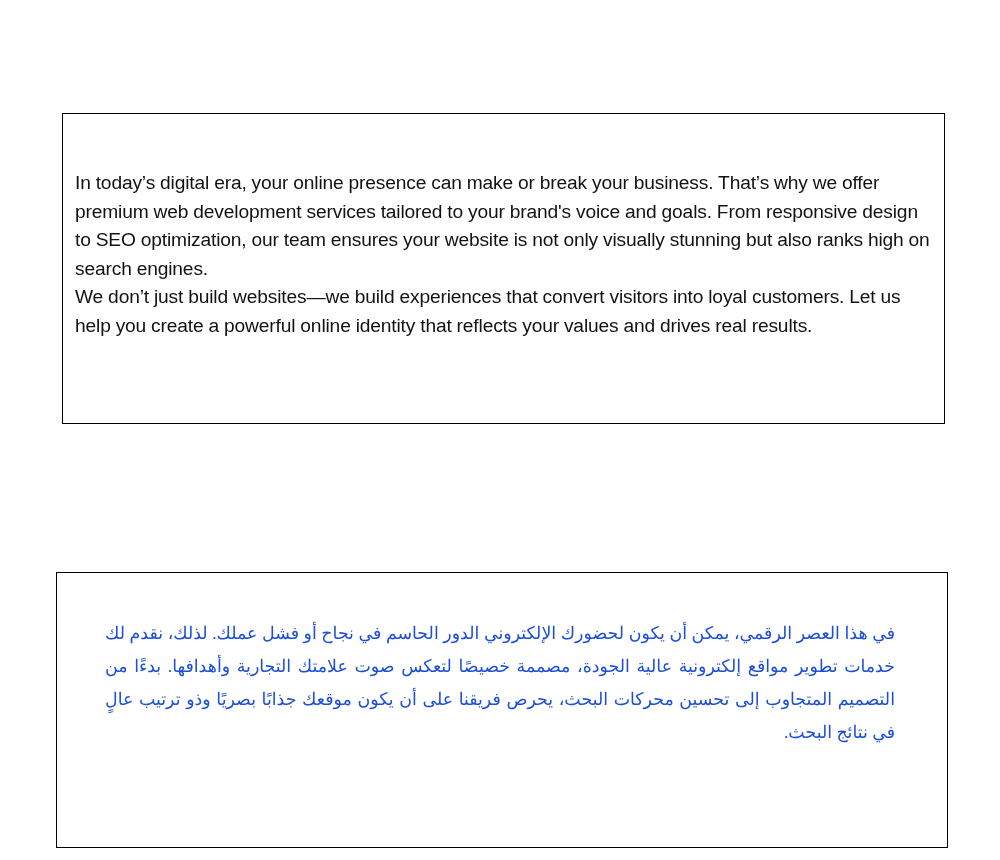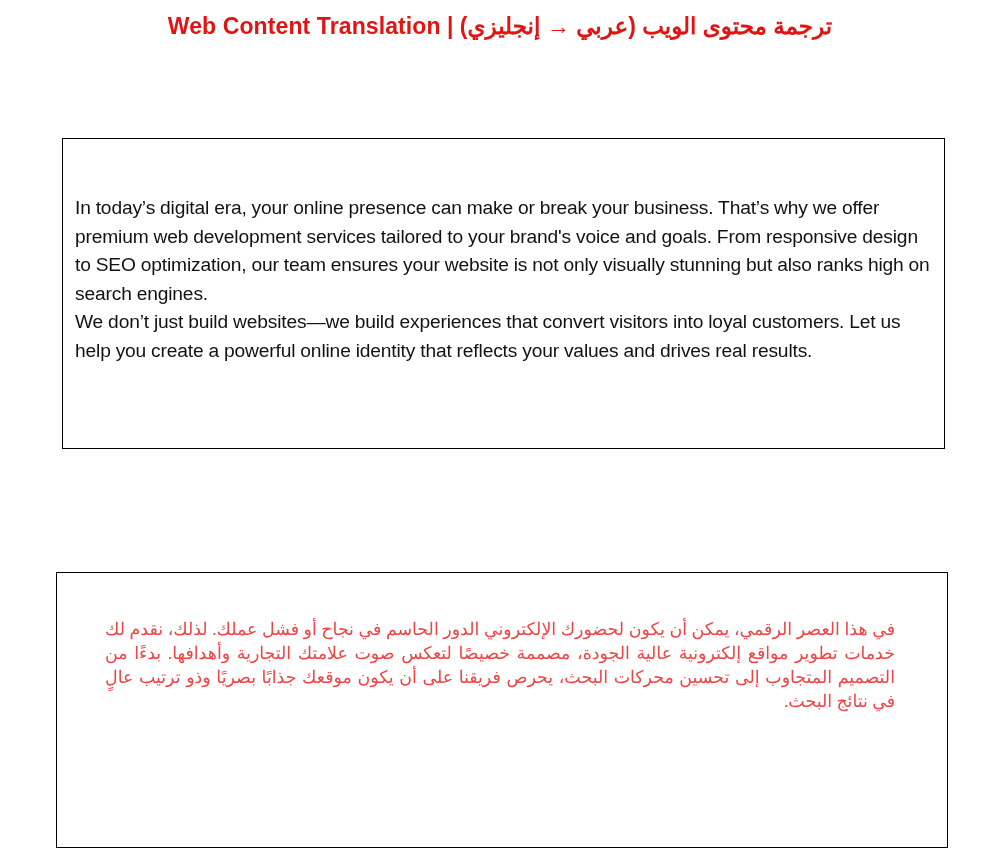--- a/index.html
+++ b/index.html
@@ -44,21 +44,20 @@
   
   .source-box {
     position: absolute;
     left: 62px;
     top: 113px;
     width: 883px;
     height: 311px;
     box-sizing: border-box;
     border: 1.6px solid #000000;
     background: #ffffff;
-    margin-top: 25px;
   }
   .source-text {
     position: absolute;
     left: 12px;
     top: 55px;
     width: 858px;
     font-family: "Liberation Sans", sans-serif;
     font-size: 19.2px;
     line-height: 28.6px;
     color: #121212;
@@ -82,37 +81,36 @@
   .target-text {
     position: absolute;
     left: 48px;
     top: 44px;
     width: 790px;
     direction: rtl;
     text-align: justify;
     text-justify: inter-word;
     font-family: "Liberation Serif", "DejaVu Serif", serif;
     font-size: 17.4px;
-    line-height: 24px;
-    color: #ef4444;
+    line-height: 33px;
+    color: #1d4ed8;
   }
   .target-text p {
     margin: 0;
     text-align: justify;
   }
   .target-text p + p {
     margin-top: 0px;
   }
 </style>
 </head>
 <body>
 
 <div class="page">
 
-  <div class="doc-title">ترجمة محتوى الويب (عربي → إنجليزي) | Web Content Translation</div>
 
   <div class="source-box">
     <div class="source-text">In today’s digital era, your online presence can make or break your business. That’s why we offer premium web development services tailored to your brand's voice and goals. From responsive design to SEO optimization, our team ensures your website is not only visually stunning but also ranks high on search engines.
 We don’t just build websites—we build experiences that convert visitors into loyal customers. Let us help you create a powerful online identity that reflects your values and drives real results.</div>
   </div>
 
   <div class="target-box">
     <div class="target-text">
       <p>في هذا العصر الرقمي، يمكن أن يكون لحضورك الإلكتروني الدور الحاسم في نجاح أو فشل عملك. لذلك، نقدم لك خدمات تطوير مواقع إلكترونية عالية الجودة، مصممة خصيصًا لتعكس صوت علامتك التجارية وأهدافها. بدءًا من التصميم المتجاوب إلى تحسين محركات البحث، يحرص فريقنا على أن يكون موقعك جذابًا بصريًا وذو ترتيب عالٍ في نتائج البحث.</p>
     </div>

